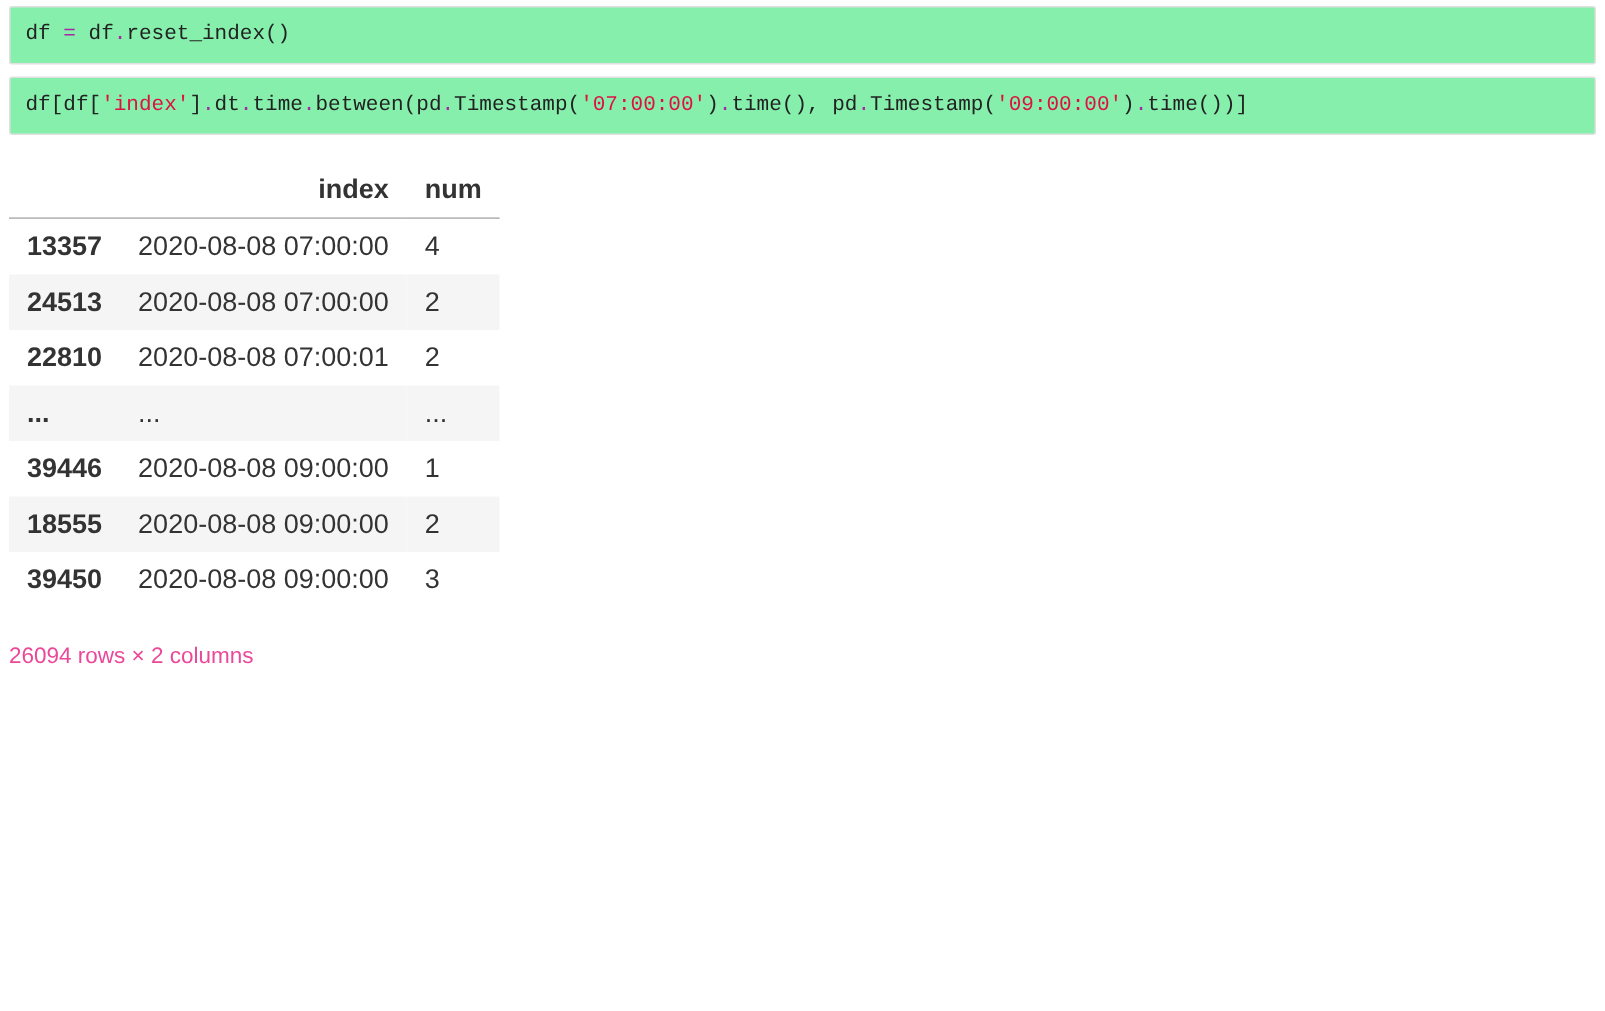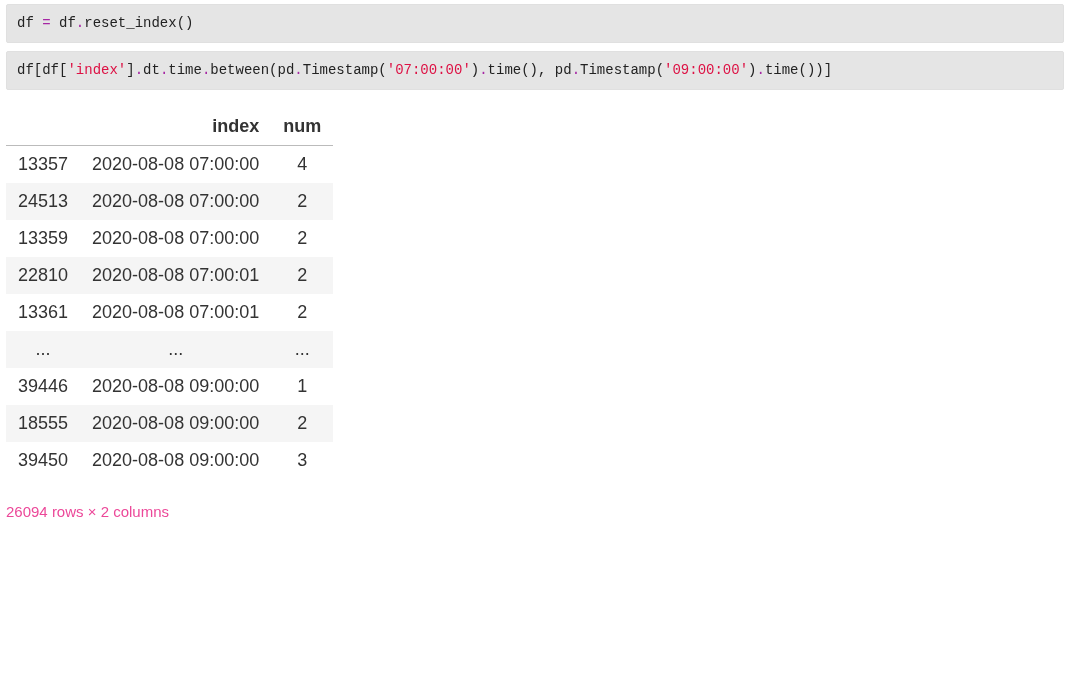--- a/index.html
+++ b/index.html
@@ -5,21 +5,21 @@
     * { box-sizing: border-box; margin: 0; padding: 0; }
     body {
       font-family: -apple-system, BlinkMacSystemFont, "Segoe UI", Helvetica, Arial, sans-serif;
       font-size: 14px;
       color: #333;
       background: #fff;
       padding: 0;
       width: 1070px;
     }
     .code-cell {
-      background: #e5e5e5;
+      background: #86efac;
       border: 1px solid #e0e0e0;
       border-radius: 2px;
       padding: 8px 10px;
       margin: 4px 6px 8px 6px;
       font-family: "Consolas", "Menlo", "Courier New", monospace;
       font-size: 14px;
       line-height: 1.5;
       white-space: pre;
       overflow-x: auto;
     }
@@ -34,37 +34,37 @@
       padding: 4px 6px 10px 6px;
     }
     table.dataframe {
       border-collapse: collapse;
       font-size: 18px;
       color: #333;
       margin-top: 6px;
     }
     table.dataframe th, table.dataframe td {
       padding: 8px 12px;
-      text-align: center;
+      text-align: left;
       border: none;
       font-weight: 400;
       white-space: nowrap;
     }
     table.dataframe thead th {
       font-weight: 700;
       border-bottom: 1px solid #bbb;
       text-align: right;
       background: #fff;
     }
     table.dataframe thead th.blank {
       border-bottom: 1px solid #bbb;
     }
     table.dataframe tbody th {
-      font-weight: 400;
-      text-align: center;
+      font-weight: 700;
+      text-align: left;
     }
     table.dataframe tbody tr:nth-child(even) {
       background: #f5f5f5;
     }
     table.dataframe tbody tr:nth-child(odd) {
       background: #fff;
     }
     .ellipsis-row th, .ellipsis-row td {
       text-align: right;
     }
@@ -95,31 +95,21 @@
         <th>13357</th>
         <td>2020-08-08 07:00:00</td>
         <td>4</td>
       </tr>
       <tr>
         <th>24513</th>
         <td>2020-08-08 07:00:00</td>
         <td>2</td>
       </tr>
       <tr>
-        <th>13359</th>
-        <td>2020-08-08 07:00:00</td>
-        <td>2</td>
-      </tr>
-      <tr>
         <th>22810</th>
-        <td>2020-08-08 07:00:01</td>
-        <td>2</td>
-      </tr>
-      <tr>
-        <th>13361</th>
         <td>2020-08-08 07:00:01</td>
         <td>2</td>
       </tr>
       <tr class="ellipsis-row">
         <th>...</th>
         <td>...</td>
         <td>...</td>
       </tr>
       <tr>
         <th>39446</th>

